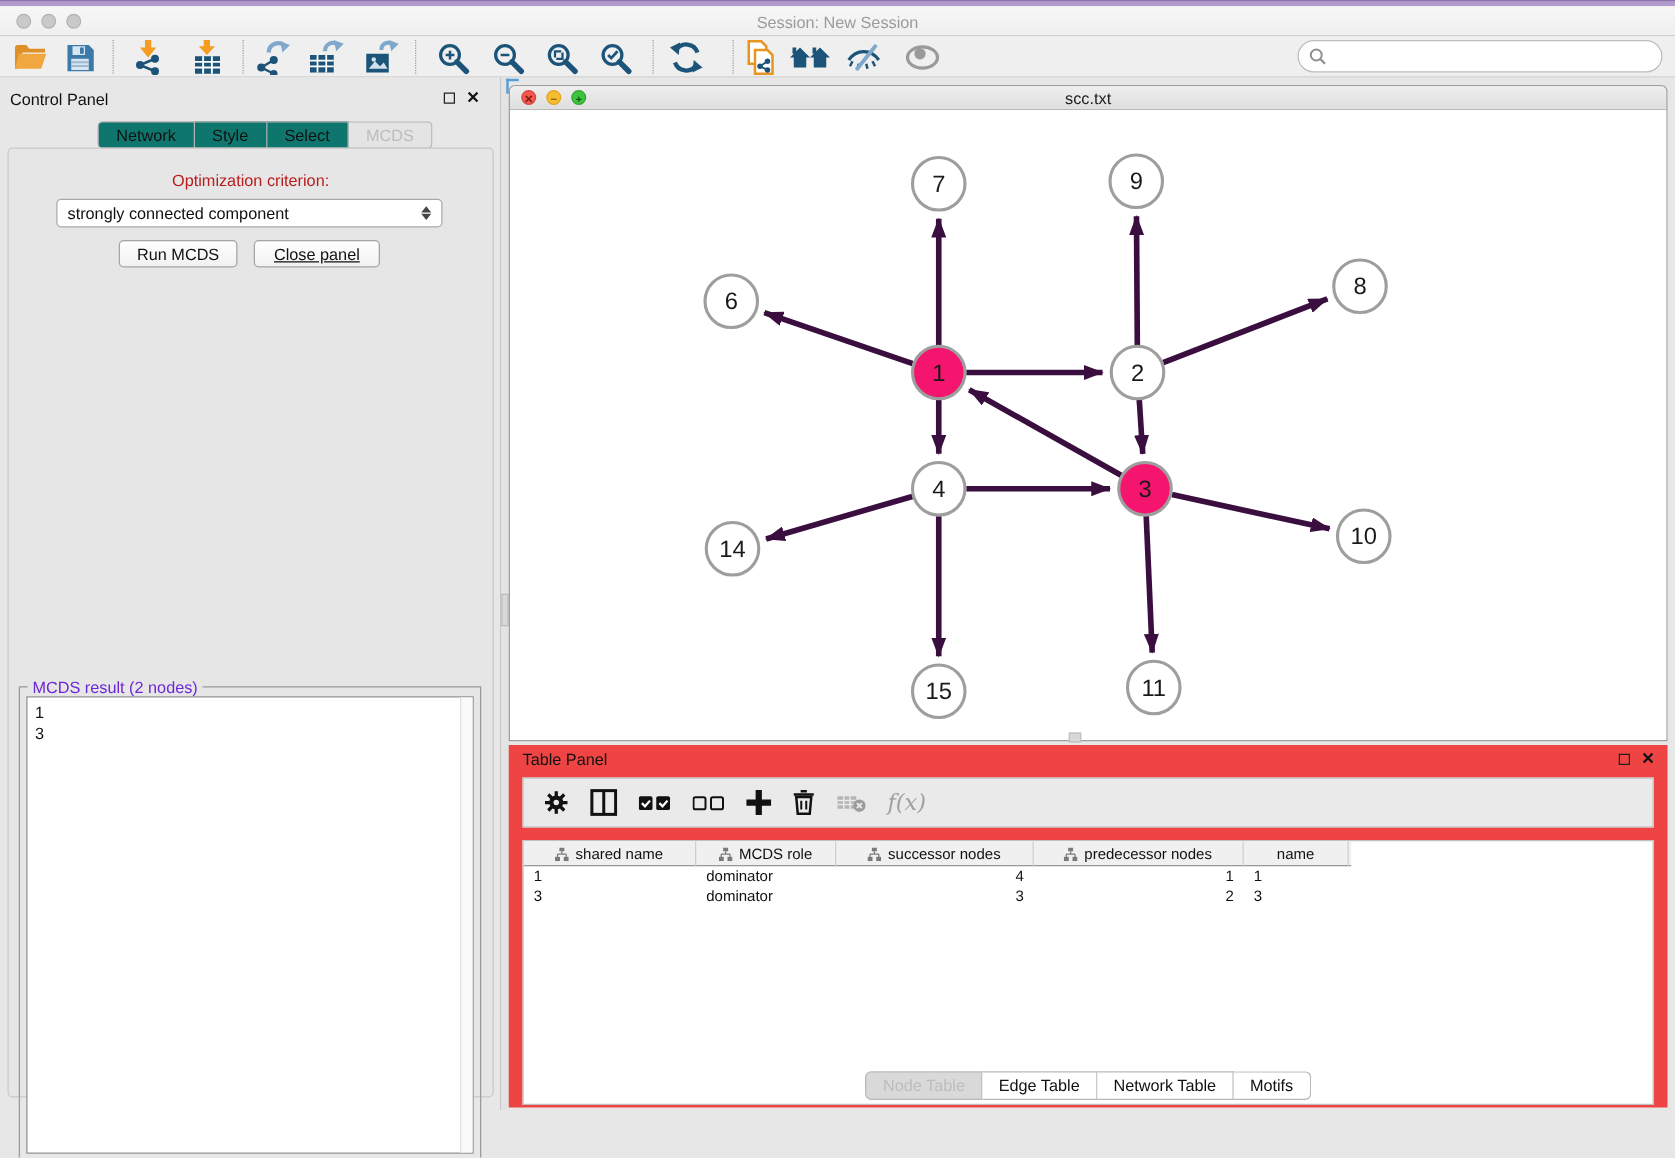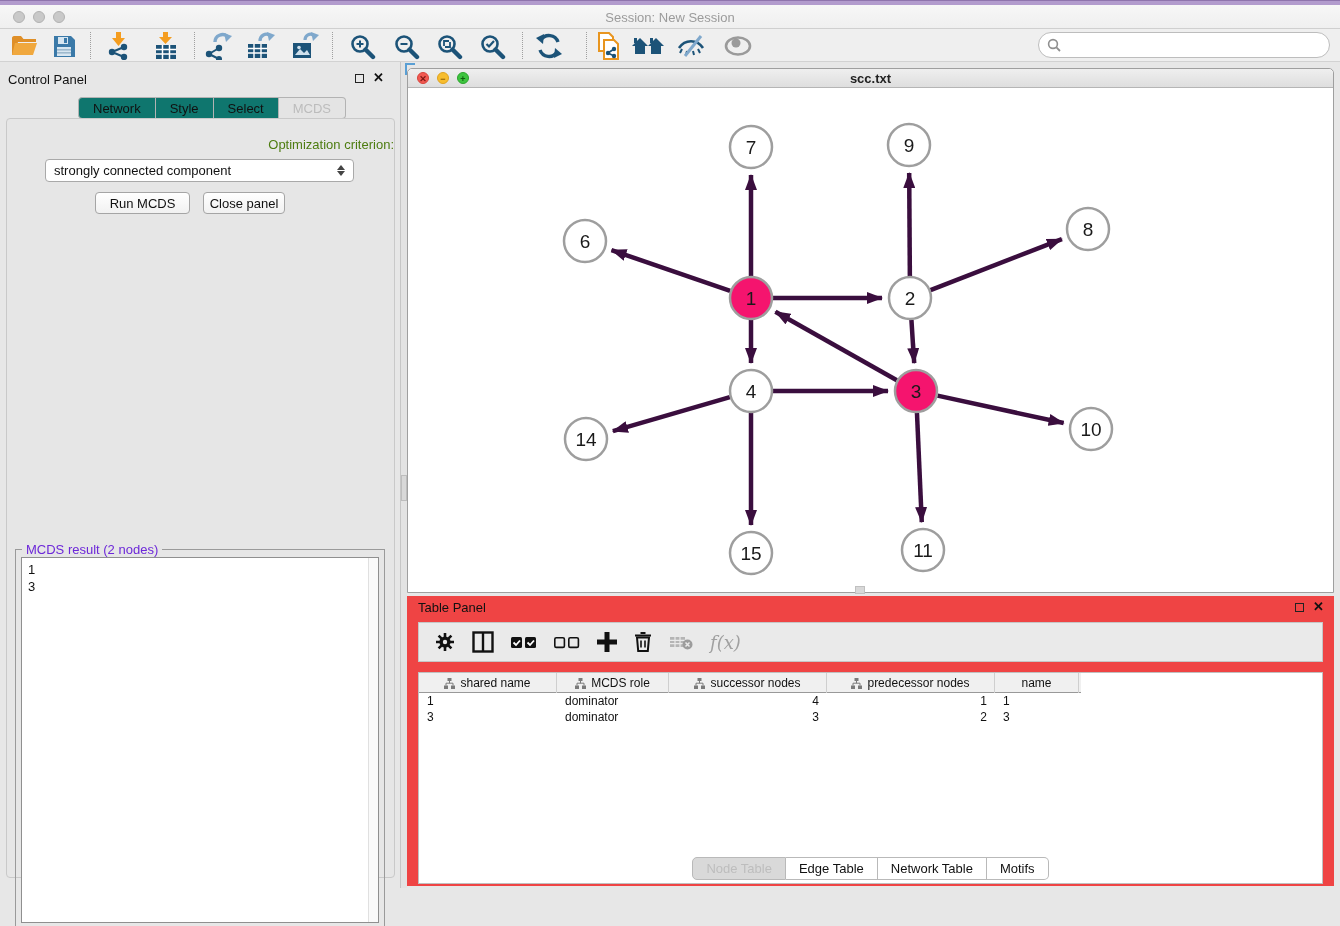--- a/index.html
+++ b/index.html
@@ -25,48 +25,48 @@
   #cp-title { position:absolute; left:8px; top:10px; font-size:13px; color:#111; }
   .panel-btns { position:absolute; display:flex; gap:9px; align-items:center; }
   #cp-btns { right:16px; top:11px; }
   .float-box { width:9px; height:9px; border:1.5px solid #222; display:inline-block; }
   .close-x { font-size:13px; font-weight:bold; color:#111; line-height:10px; }
   #cp-tabs { position:absolute; left:78px; top:35px; display:flex; }
   .cp-tab { height:22px; padding:0 14px; font-size:13px; display:flex; align-items:center; background:#0f766e; border:1px solid #b3b3b3; border-left:none; color:#111; }
   .cp-tab:first-child { border-left:1px solid #b3b3b3; border-radius:4px 0 0 4px; }
   .cp-tab.active { background:#e4e4e4; color:#bcbcbc; border-radius:0 4px 4px 0; }
   #cp-body { position:absolute; left:6px; top:56px; width:389px; height:760px; background:#e6e6e6; border:1px solid #c9c9c9; border-radius:4px; }
-  #opt-label { position:absolute; left:0; right:0; top:18px; text-align:right; font-size:13px; color:#4d7c0f; }
+  #opt-label { position:absolute; left:0; right:0; top:18px; text-align:center; font-size:13px; color:#b91c1c; }
   #opt-select { position:absolute; left:38px; top:40px; width:309px; height:23px; background:#fff; border:1px solid #a9a9a9; border-radius:4px; font-size:13px; display:flex; align-items:center; padding:0 8px; color:#111; }
   #opt-select .stepper { margin-left:auto; display:flex; flex-direction:column; gap:1px; }
   .tri-up { width:0;height:0;border-left:4px solid transparent;border-right:4px solid transparent;border-bottom:5px solid #444; }
   .tri-dn { width:0;height:0;border-left:4px solid transparent;border-right:4px solid transparent;border-top:5px solid #444; }
   .cp-button { position:absolute; top:73px; height:22px; background:linear-gradient(#ffffff,#f1f1f1); border:1px solid #a5a5a5; border-radius:4px; font-size:13px; display:flex; align-items:center; justify-content:center; color:#111; }
   #run-btn { left:88px; width:95px; }
-  #closepanel-btn { left:196px; width:82px; }
+  #closepanel-btn { left:196px; width:101px;text-decoration:underline; }
   #result-group { position:absolute; left:8px; top:430px; width:370px; height:380px; border:1px solid #9a9a9a; }
   #result-legend { position:absolute; left:6px; top:-8px; background:#e6e6e6; padding:0 4px; font-size:13px; color:#6d28d9; }
   #result-box { position:absolute; left:5px; top:7px; right:5px; bottom:5px; background:#fff; border:1px solid #8f8f8f; }
   #result-text { position:absolute; left:6px; top:3px; font-size:13px; line-height:17px; color:#111; white-space:pre; font-family:"Liberation Sans",sans-serif; }
   #result-scroll { position:absolute; right:0; top:0; bottom:0; width:10px; background:#fafafa; border-left:1px solid #e0e0e0; }
 
   
   #v-split { position:absolute; left:401px; top:62px; width:6px; height:826px; background:#e3e3e3; }
   #v-grip { position:absolute; left:0; top:413px; width:6px; height:26px; background:#d8d8d8; border:1px solid #bdbdbd; }
   #h-grip { position:absolute; left:855px; top:586px; width:10px; height:8px; background:#d8d8d8; border:1px solid #c0c0c0; }
 
   
   #net-window { position:absolute; left:407px; top:68px; width:927px; height:525px; border:1px solid #9f9f9f; border-radius:5px 5px 0 0; background:#fff; }
   #focus-corner { position:absolute; left:-3px; top:-6px; width:10px; height:12px; border-left:2px solid #5a9fd4; border-top:2px solid #5a9fd4; }
   #net-titlebar { position:absolute; left:0; top:0; right:0; height:19px; background:linear-gradient(#efefef,#dedede); border-bottom:1px solid #b5b5b5; border-radius:5px 5px 0 0; }
   .mac-dot { position:absolute; top:3px; width:12px; height:12px; border-radius:50%; font-size:9px; font-weight:bold; text-align:center; line-height:12px; }
   .mac-red { left:9px; background:#f25a52; border:1px solid #d8433c; color:#7d1713; }
   .mac-yel { left:29px; background:#f7bd2e; border:1px solid #dfa321; color:#8a5d05; }
   .mac-grn { left:49px; background:#3ec43f; border:1px solid #2ca42e; color:#0d5e0e; }
-  #net-title { position:absolute; left:0; right:0; top:2px; text-align:center; font-size:13px; color:#222;font-weight:bold; }
+  #net-title { position:absolute; left:0; right:0; top:2px; text-align:center; font-size:13px; color:#222; }
   #net-canvas { position:absolute; left:0; top:19px; right:0; bottom:0; background:#fff; overflow:hidden; }
 
   
   #table-panel { position:absolute; left:407px; top:596px; width:927px; height:290px; background:#ef4444; }
   #tp-title { position:absolute; left:11px; top:4px; font-size:13px; color:#111; }
   #tp-btns { right:10px; top:6px; }
   #tp-toolbar { position:absolute; left:11px; top:26px; width:905px; height:40px; background:#eaeaea; border:1px solid #c6c6c6; display:flex; align-items:center; padding-left:16px; gap:17px; }
   .tpi { display:flex; align-items:center; justify-content:center; height:26px; }
   #fx-label { font-family:"DejaVu Serif", serif; font-style:italic; font-size:18px; color:#a0a0a0; }
   #data-table { position:absolute; left:11px; top:76px; width:905px; height:212px; background:#fff; border:1px solid #c0c0c0; overflow:hidden; }

